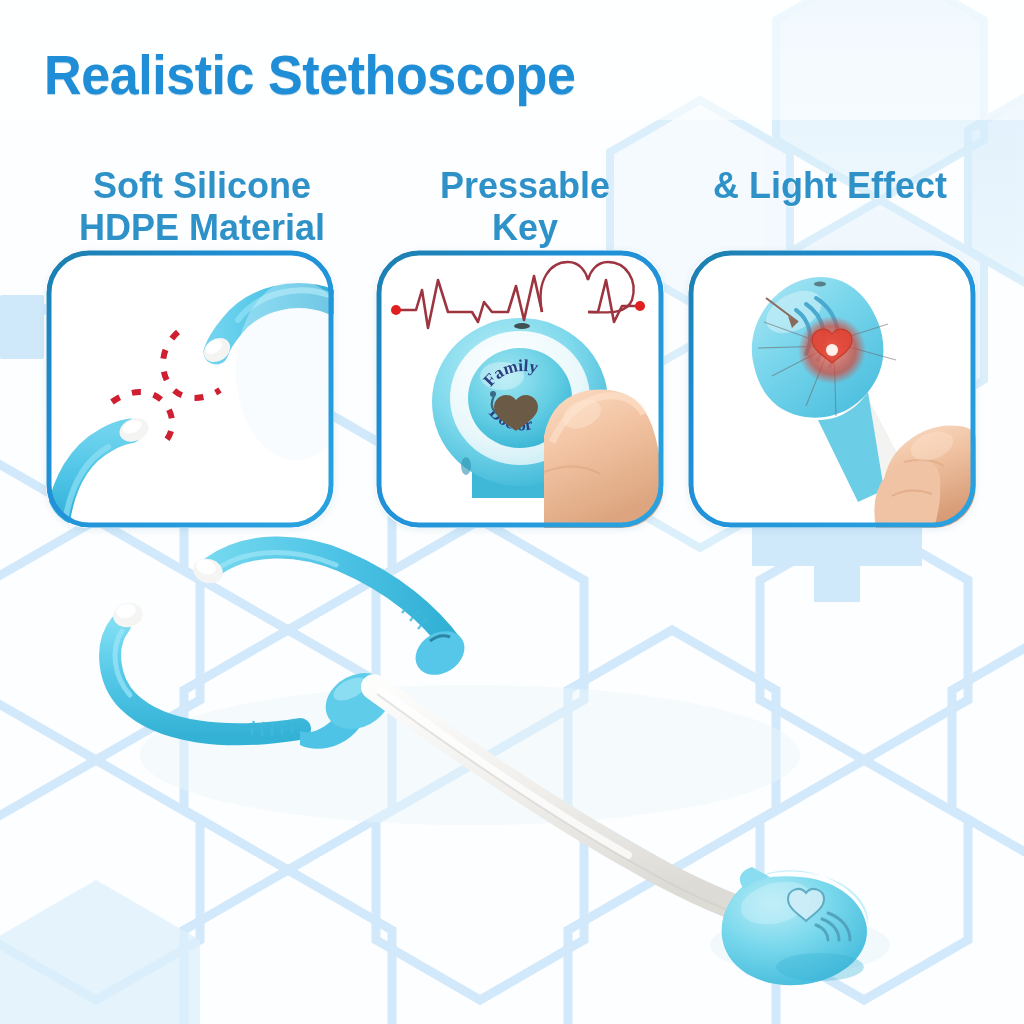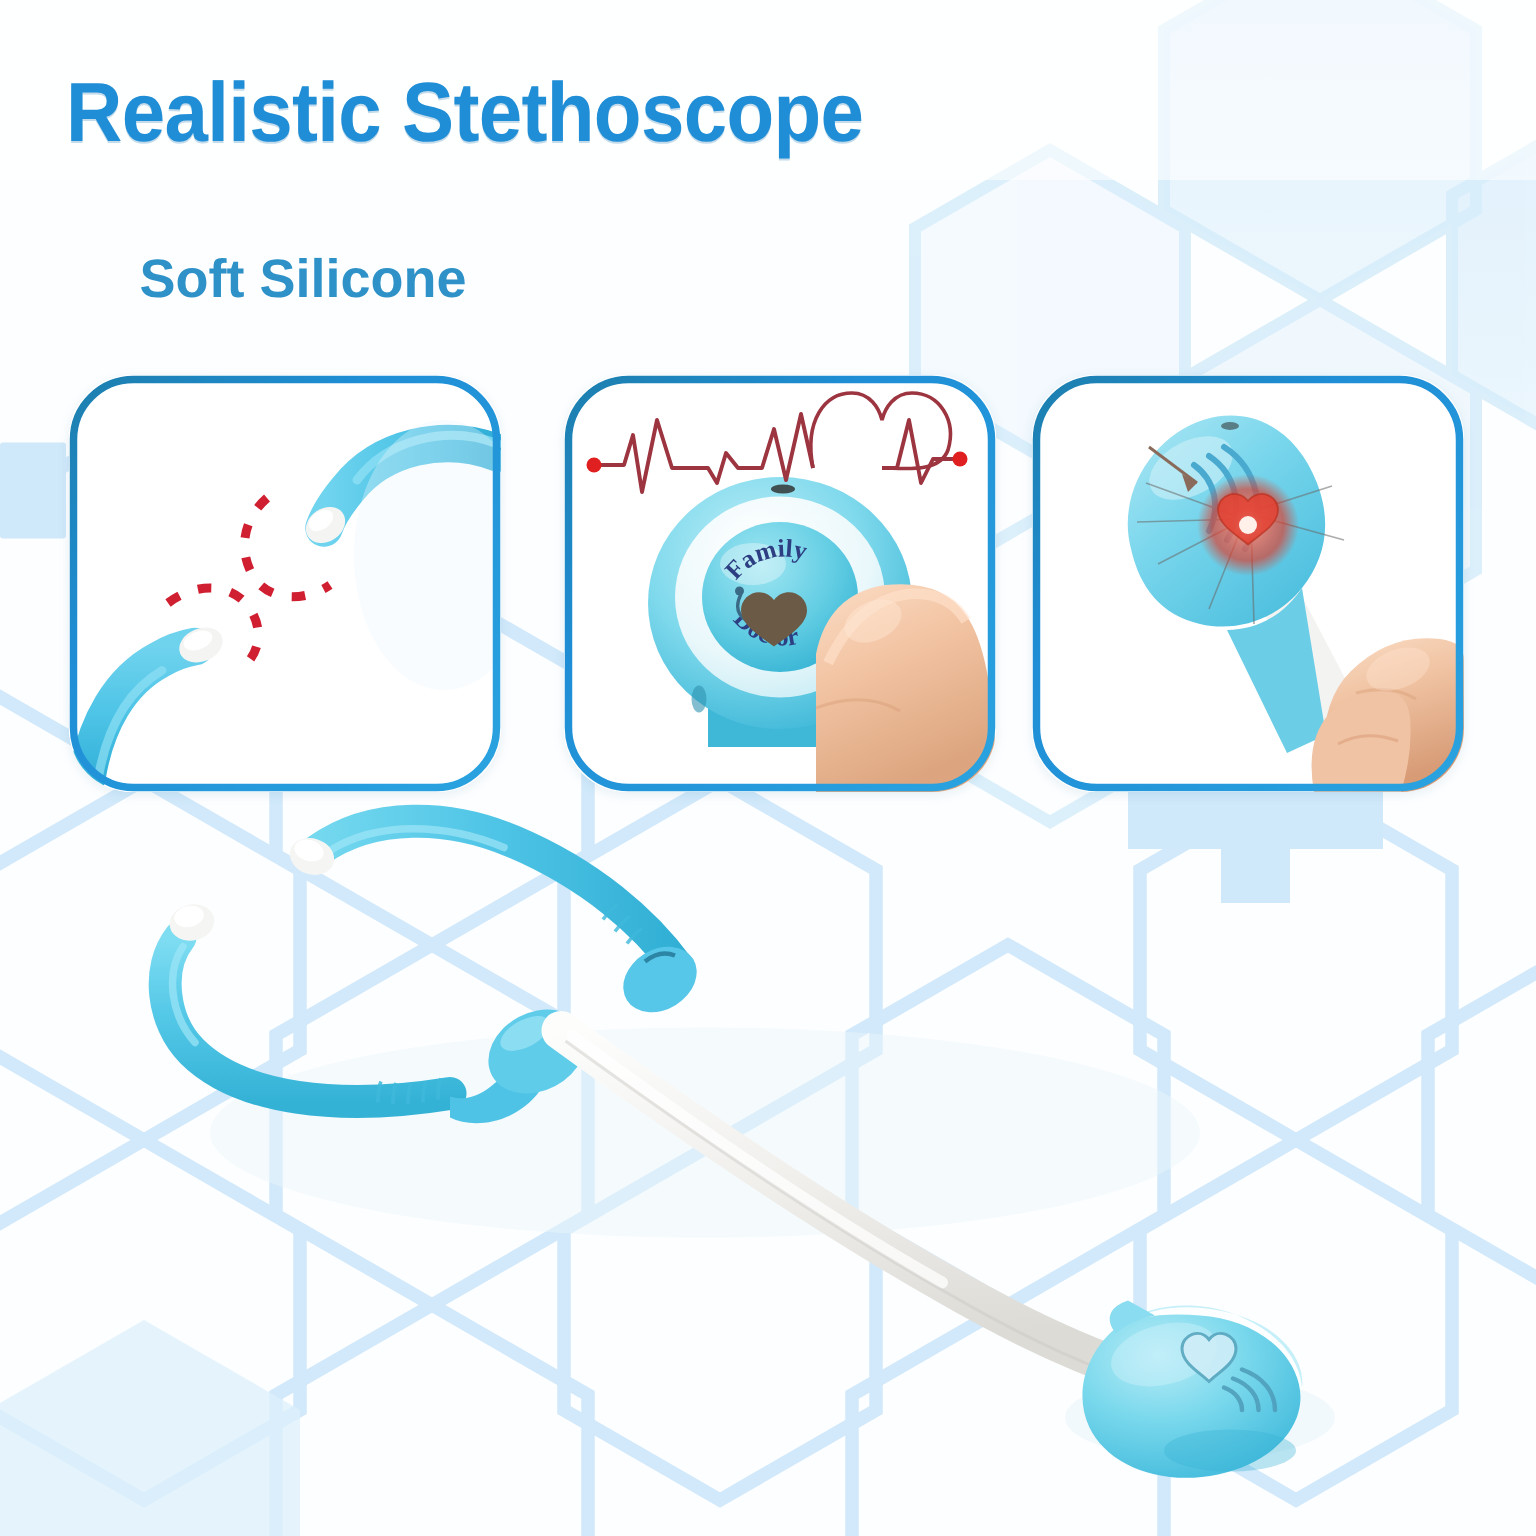--- a/index.html
+++ b/index.html
@@ -112,22 +112,28 @@
       <polygon points="700,340 790,392 790,496 700,548 610,496 610,392"></polygon>
     </g>
 
     <rect x="0" y="0" width="1024" height="120" fill="#ffffff" opacity="0.55"></rect>
   </svg>
 
   <div class="title">Realistic Stethoscope</div>
 
   <div class="caption cap1">
     <span>Soft Silicone</span>
+    <span class="l2">HDPE Material</span>
+  </div>
+  <div class="caption cap2">
+    <span>Pressable</span>
+    <span class="l2">Key</span>
   </div>
   <div class="caption cap3">
+    <span class="l2">&amp; Light Effect</span>
   </div>
 
   <div class="tab tab-left"></div>
   <svg class="cross" viewBox="0 0 170 80" width="170" height="80">
     <path d="M0 2 H62 V2 H108 V2 H170 V44 H108 V80 H62 V44 H0 Z" fill="#cfe8fa"></path>
   </svg>
 
   <div class="panel p1">
     <svg class="art" viewBox="0 0 288 278" width="288" height="278">
       <defs>

